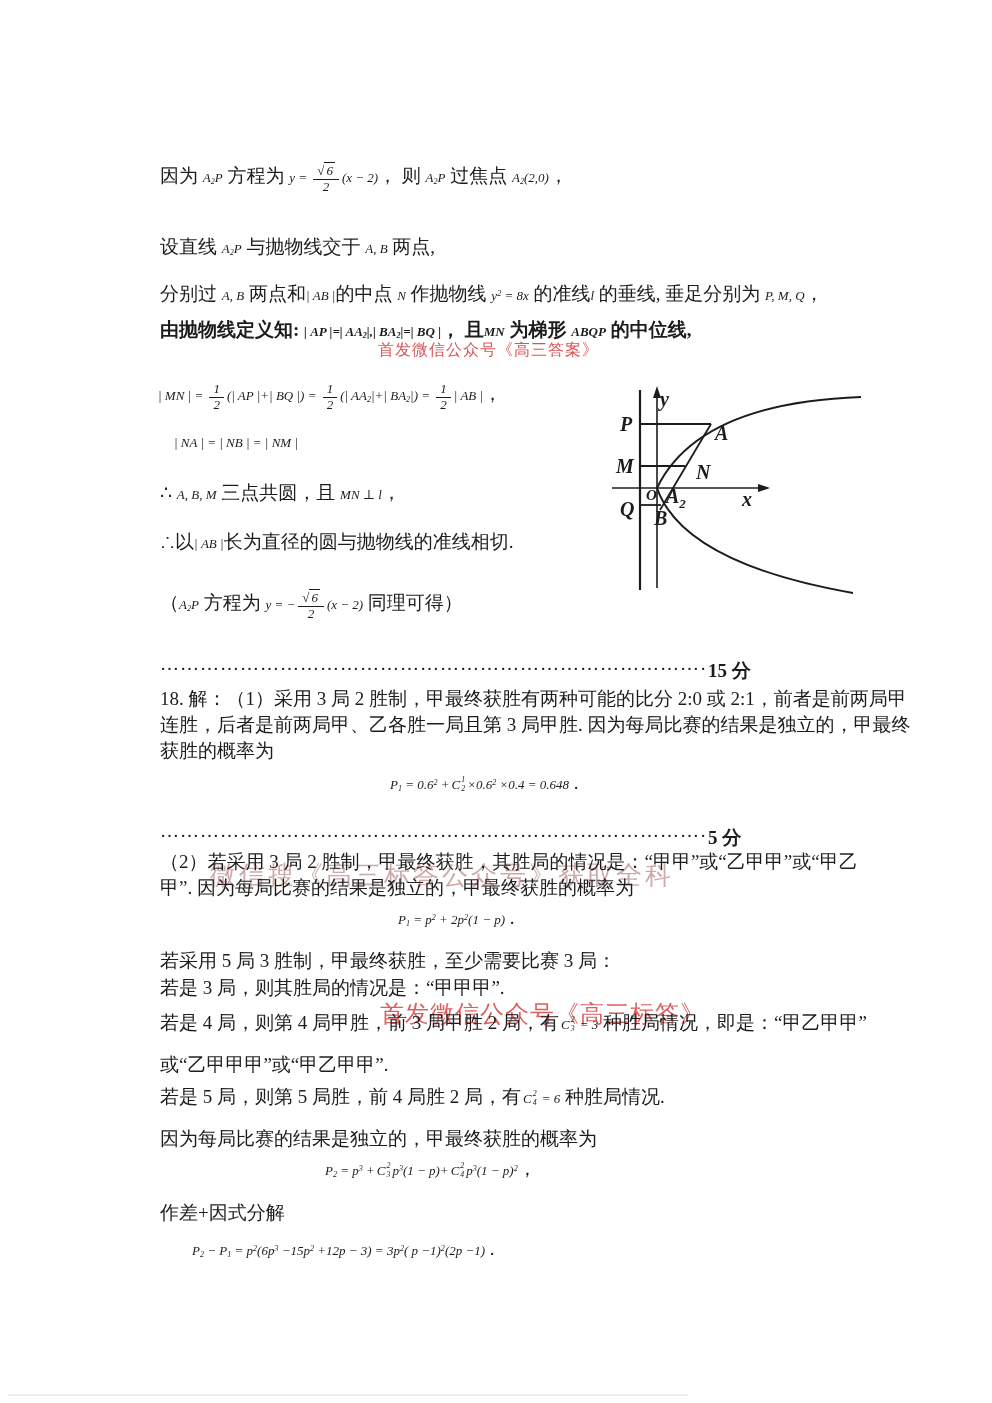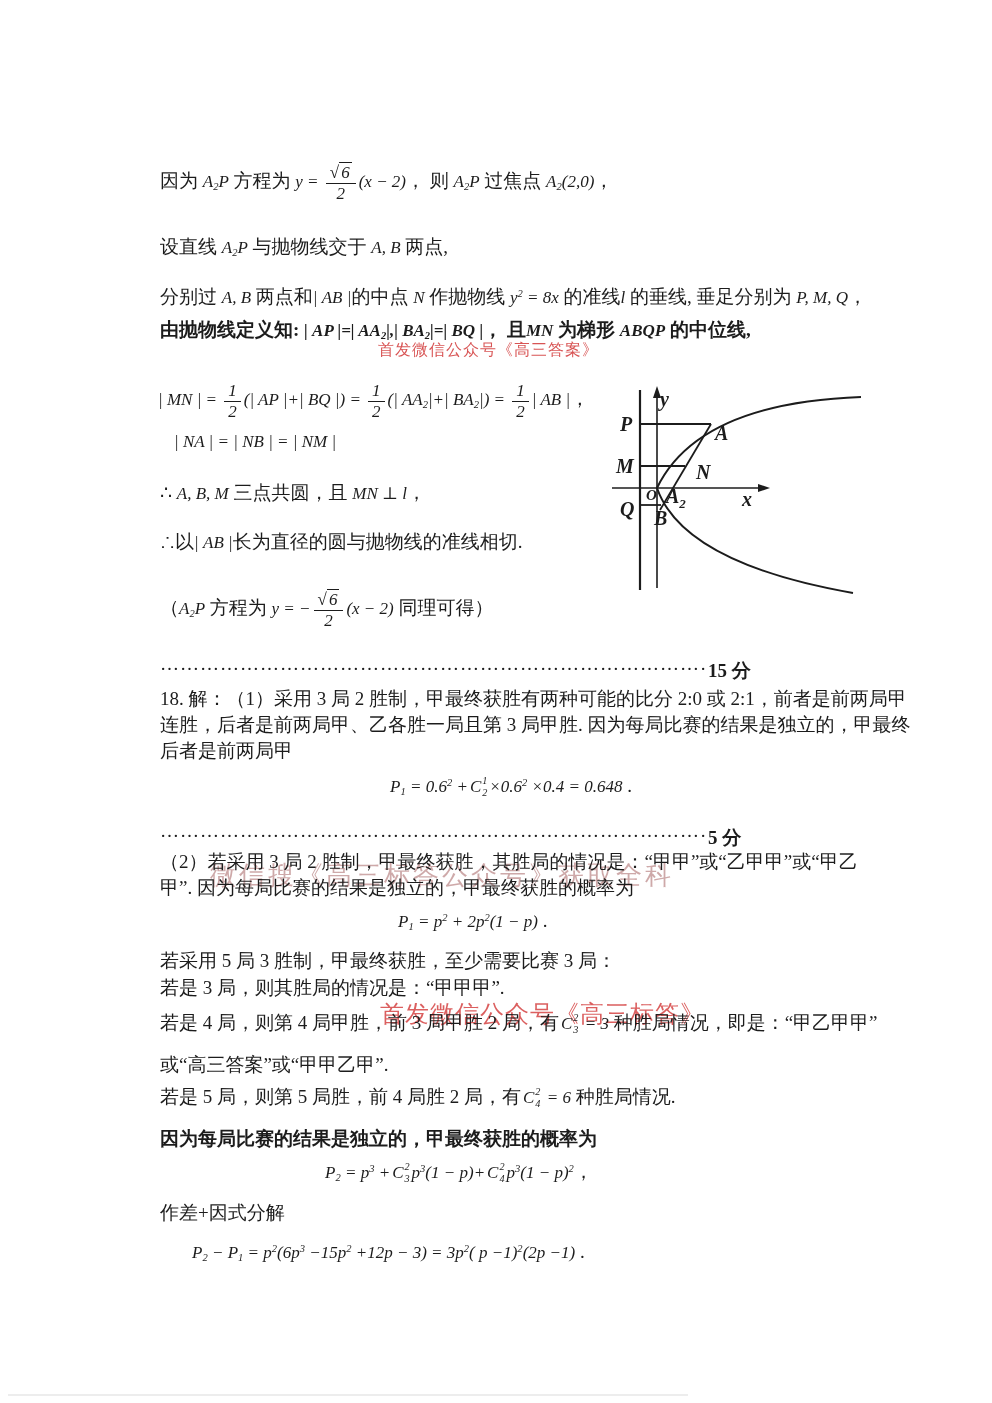--- a/index.html
+++ b/index.html
@@ -14,21 +14,21 @@
   .line{
     position:absolute;
     white-space:nowrap;
     font-size:19px;
     line-height:26px;
   }
   .cn{font-family:"Liberation Serif","DejaVu Serif",serif;}
   .math{
     font-family:"Liberation Serif","DejaVu Serif",serif;
     font-style:italic;
-    font-size:17px;
+    font-size:13px;
   }
   .sub{font-size:0.62em;font-style:italic;vertical-align:-0.28em;}
   .sup{font-size:0.62em;font-style:italic;vertical-align:0.55em;}
   .frac{
     display:inline-flex;flex-direction:column;
     vertical-align:middle;text-align:center;
     margin:0 3px;line-height:1.15;
   }
   .frac .num{border-bottom:1.6px solid currentColor;padding:0 4px;}
   .frac .den{padding:0 4px;}
@@ -125,41 +125,41 @@
       <div class="line" style="top: 428px; left: 174px;"><span class="math">| NA | = | NB | = | NM |</span></div>
       <div class="line" style="top: 480px; left: 160px;"><span class="cn">∴ </span><span class="math">A, B, M</span><span class="cn"> 三点共圆，且 </span><span class="math">MN ⊥ l</span><span class="cn">，</span></div>
       <div class="line" style="top: 529px; left: 160px;"><span class="cn">∴以</span><span class="math">| AB |</span><span class="cn">长为直径的圆与抛物线的准线相切.</span></div>
       <div class="line" style="top: 590px; left: 160px;"><span class="cn">（</span><span class="math">A<span class="sub">2</span>P</span><span class="cn"> 方程为 </span><span class="math">y = −<span class="frac">
             <span class="num"><span class="sqrt">√<span class="sqrt-arg">6</span></span></span>
             <span class="den">2</span>
           </span>(x − 2)</span><span class="cn"> 同理可得）</span></div>
       <div class="line" style="top: 651px; left: 160px;"><span class="dots">……………………………………………………………………………………………………………………………………</span><span class="score-label">15 分</span></div>
       <div class="line" style="top: 686px; left: 160px;"><span class="cn">18. 解：（1）采用 3 局 2 胜制，甲最终获胜有两种可能的比分 2:0 或 2:1，前者是前两局甲</span></div>
       <div class="line" style="top: 712px; left: 160px;"><span class="cn">连胜，后者是前两局甲、乙各胜一局且第 3 局甲胜.  因为每局比赛的结果是独立的，甲最终</span></div>
-      <div class="line" style="top: 738px; left: 160px;"><span class="cn">后者是前两局甲</span></div>
+      <div class="line" style="top: 738px; left: 160px;"><span class="cn">获胜的概率为</span></div>
       <div class="line" style="top: 770px; left: 390px;"><span class="math">P<span class="sub">1</span> = 0.6<span class="sup">2</span> +<span class="cstack">C<span class="col">
               <span>1</span>
               <span>2</span>
             </span></span>×0.6<span class="sup">2</span> ×0.4 = 0.648</span><span class="cn"> .</span></div>
       <div class="line" style="top: 818px; left: 160px;"><span class="dots">……………………………………………………………………………………………………………………………………</span><span class="score-label">5 分</span></div>
       <div class="line" style="top: 849px; left: 160px;"><span class="cn">（2）若采用 3 局 2 胜制，甲最终获胜，其胜局的情况是：“甲甲”或“乙甲甲”或“甲乙</span></div>
       <div class="line" style="top: 875px; left: 160px; text-align: center;"><span class="cn">甲”. 因为每局比赛的结果是独立的，甲最终获胜的概率为</span></div>
       <div class="line" style="top: 905px; left: 398px;"><span class="math">P<span class="sub">1</span> = p<span class="sup">2</span> + 2p<span class="sup">2</span>(1 − p)</span><span class="cn"> .</span></div>
       <div class="line" style="top: 948px; left: 160px;"><span class="cn">若采用 5 局 3 胜制，甲最终获胜，至少需要比赛 3 局：</span></div>
       <div class="line" style="top: 975px; left: 160px;"><span class="cn">若是 3 局，则其胜局的情况是：“甲甲甲”.</span></div>
       <div class="line" style="top: 1010px; left: 160px;"><span class="cn">若是 4 局，则第 4 局甲胜，前 3 局甲胜 2 局，有</span><span class="math"><span class="cstack">C<span class="col">
               <span>2</span>
               <span>3</span>
             </span></span> = 3</span><span class="cn"> 种胜局情况，即是：“甲乙甲甲”</span></div>
-      <div class="line" style="top: 1052px; left: 160px;"><span class="cn">或“高三答案”或“甲甲乙甲”.</span></div>
+      <div class="line" style="top: 1052px; left: 160px;"><span class="cn">或“乙甲甲甲”或“甲乙甲甲”.</span></div>
       <div class="line" style="top: 1084px; left: 160px;"><span class="cn">若是 5 局，则第 5 局胜，前 4 局胜 2 局，有</span><span class="math"><span class="cstack">C<span class="col">
               <span>2</span>
               <span>4</span>
             </span></span> = 6</span><span class="cn"> 种胜局情况.</span></div>
-      <div class="line" style="top: 1126px; left: 160px; font-weight: bold;"><span class="cn">因为每局比赛的结果是独立的，甲最终获胜的概率为</span></div>
+      <div class="line" style="top: 1126px; left: 160px;"><span class="cn">因为每局比赛的结果是独立的，甲最终获胜的概率为</span></div>
       <div class="line" style="top: 1156px; left: 325px;"><span class="math">P<span class="sub">2</span> = p<span class="sup">3</span> +<span class="cstack">C<span class="col">
               <span>2</span>
               <span>3</span>
             </span></span>p<span class="sup">3</span>(1 − p)+<span class="cstack">C<span class="col">
               <span>2</span>
               <span>4</span>
             </span></span>p<span class="sup">3</span>(1 − p)<span class="sup">2</span></span><span class="cn">，</span></div>
       <div class="line" style="top: 1200px; left: 160px;"><span class="cn">作差+因式分解</span></div>
       <div class="line" style="top: 1236px; left: 192px;"><span class="math">P<span class="sub">2</span> − P<span class="sub">1</span> = p<span class="sup">2</span>(6p<span class="sup">3</span> −15p<span class="sup">2</span> +12p − 3) = 3p<span class="sup">2</span>( p −1)<span class="sup">2</span>(2p −1)</span><span class="cn"> .</span></div>
     </div>

